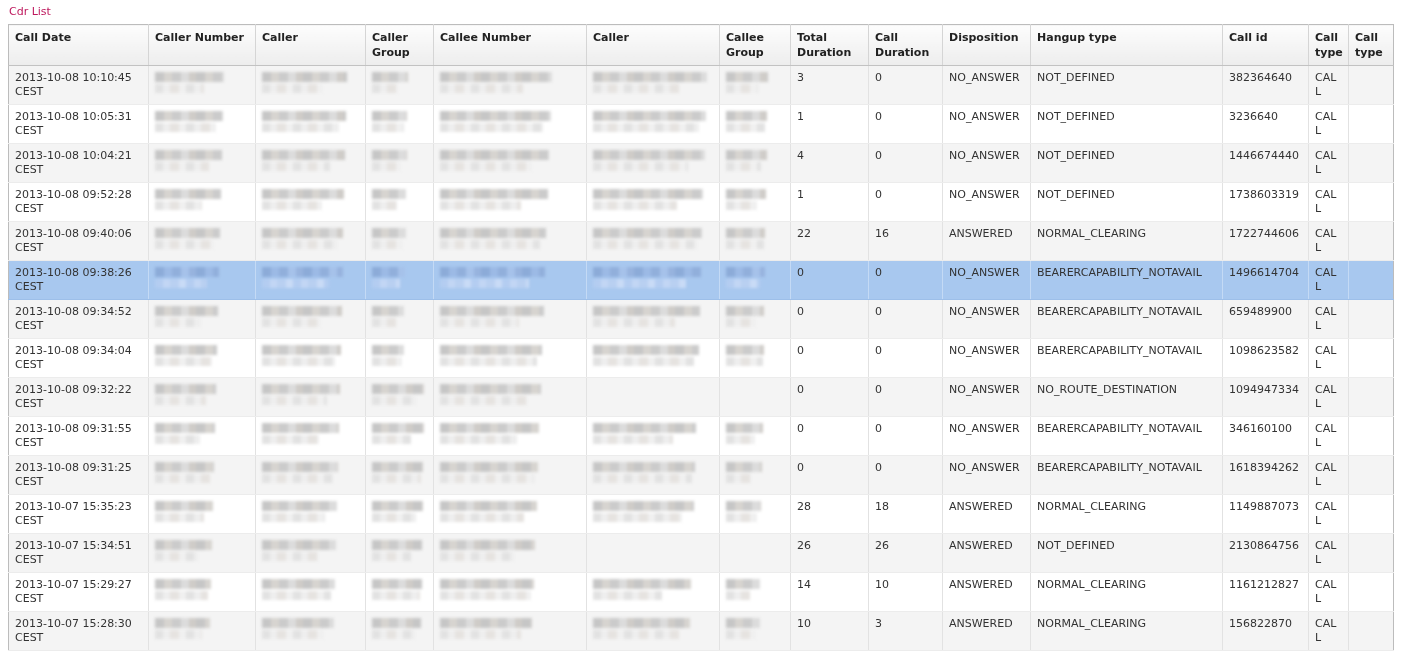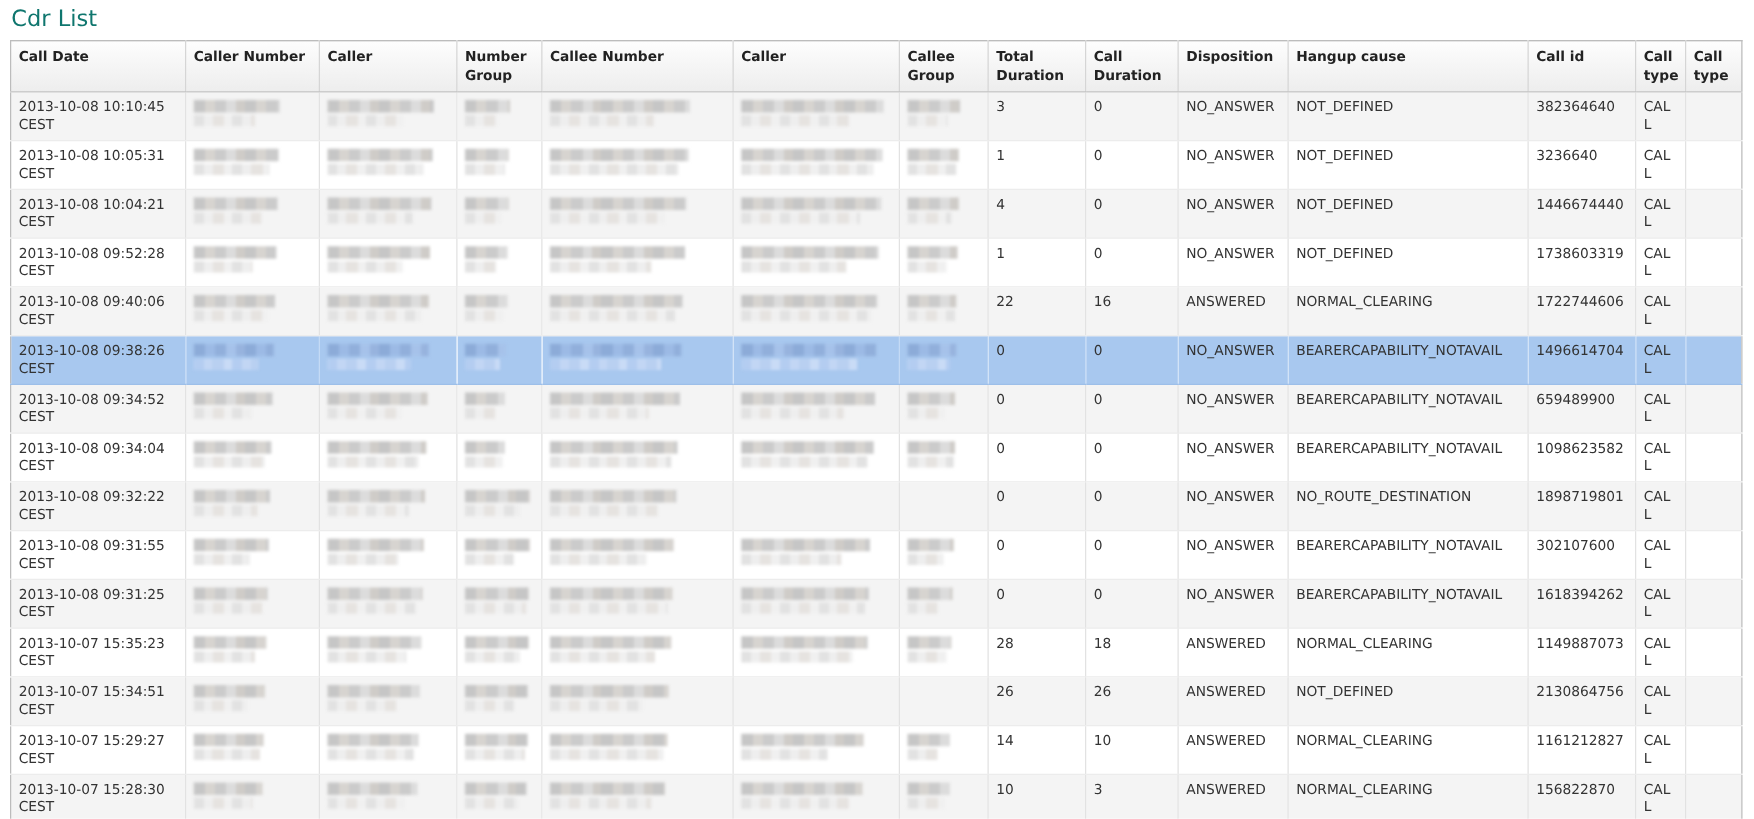--- a/index.html
+++ b/index.html
@@ -5,21 +5,21 @@
   * { box-sizing: border-box; }
   html, body { margin: 0; padding: 0; }
   body {
     width: 1403px; height: 655px; overflow: hidden;
     background: #ffffff;
     font-family: "DejaVu Sans", "Liberation Sans", sans-serif;
   }
   .wrap { margin: 0 10px 0 8px; width: 1385px; }
 
   .page-title {
-    font-size: 18px; color: #0f766e; font-weight: 400;
+    font-size: 11px; color: #be185d; font-weight: 400;
     margin: 5px 0 6px 1px; letter-spacing: 0;
   }
 
   table.cdr {
     width: 1385px; border-collapse: collapse; table-layout: fixed;
     border: 1px solid #bcbcbc;
   }
   table.cdr th {
     font-size: 11px; font-weight: bold; color: #222; text-align: left;
     padding: 5px 6px; line-height: 15px; vertical-align: top;
@@ -77,28 +77,28 @@
         <col style="width:192px">
         <col style="width:86px">
       <col style="width:40px">
         <col style="width:45px">
     </colgroup>
     <thead>
       <tr id="header-row">
           <th>Call Date</th>
           <th>Caller Number</th>
           <th>Caller</th>
-          <th>Number Group</th>
+          <th>Caller Group</th>
           <th>Callee Number</th>
           <th>Caller</th>
           <th>Callee Group</th>
           <th>Total Duration</th>
           <th>Call Duration</th>
           <th>Disposition</th>
-          <th>Hangup cause</th>
+          <th>Hangup type</th>
           <th>Call id</th>
           <th>Call type</th>
           <th>Call type</th>
         </tr>
     </thead>
     <tbody id="table-body">
         <tr>
           <td>2013-10-08 10:10:45 CEST</td>
           <td>
             <div class="redact" style="width: 73%;">
@@ -491,21 +491,21 @@
               <div class="l1"></div>
               <div class="l2" style="width: 86%;"></div>
             </div>
           </td>
           <td></td>
           <td></td>
           <td>0</td>
           <td>0</td>
           <td>NO_ANSWER</td>
           <td>NO_ROUTE_DESTINATION</td>
-          <td>1898719801</td>
+          <td>1094947334</td>
           <td>CALL</td>
           <td></td>
         </tr>
         <tr>
           <td>2013-10-08 09:31:55 CEST</td>
           <td>
             <div class="redact" style="width: 64%;">
               <div class="l1"></div>
               <div class="l2" style="width: 74%;"></div>
             </div>
@@ -537,21 +537,21 @@
           <td>
             <div class="redact" style="width: 63%;">
               <div class="l1"></div>
               <div class="l2" style="width: 79%;"></div>
             </div>
           </td>
           <td>0</td>
           <td>0</td>
           <td>NO_ANSWER</td>
           <td>BEARERCAPABILITY_NOTAVAIL</td>
-          <td>302107600</td>
+          <td>346160100</td>
           <td>CALL</td>
           <td></td>
         </tr>
         <tr>
           <td>2013-10-08 09:31:25 CEST</td>
           <td>
             <div class="redact" style="width: 63%;">
               <div class="l1"></div>
               <div class="l2" style="width: 93%;"></div>
             </div>

